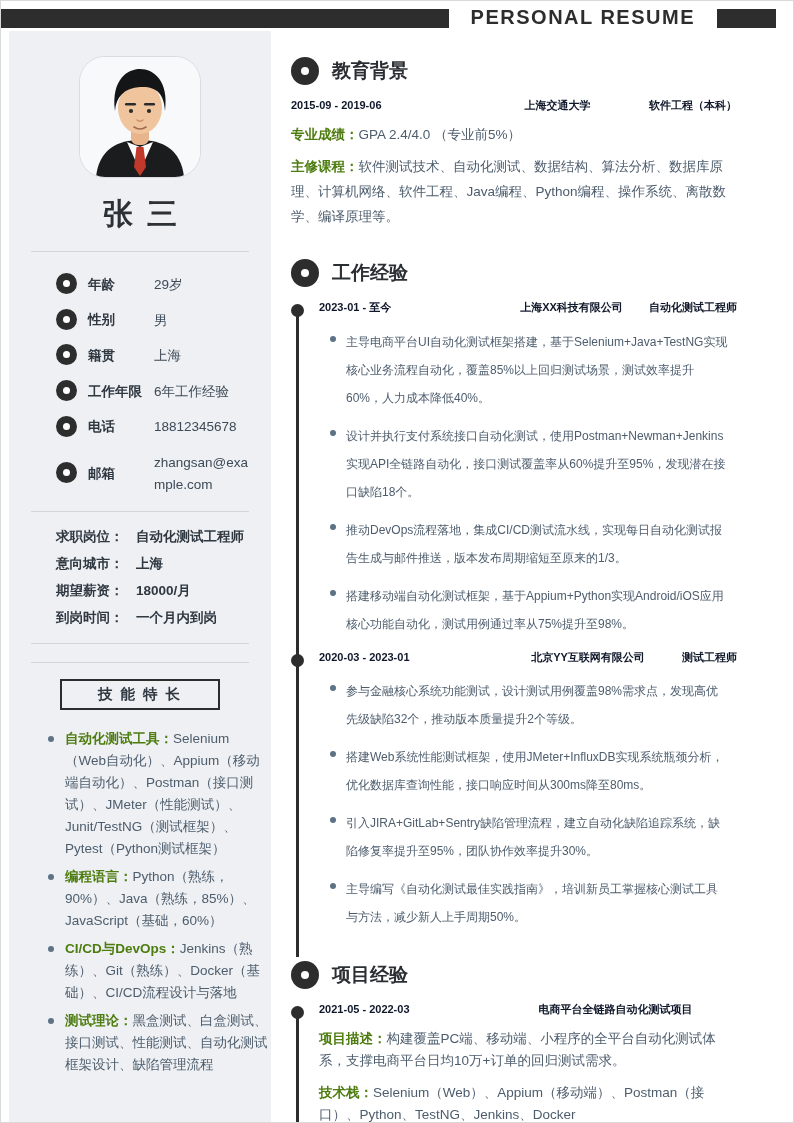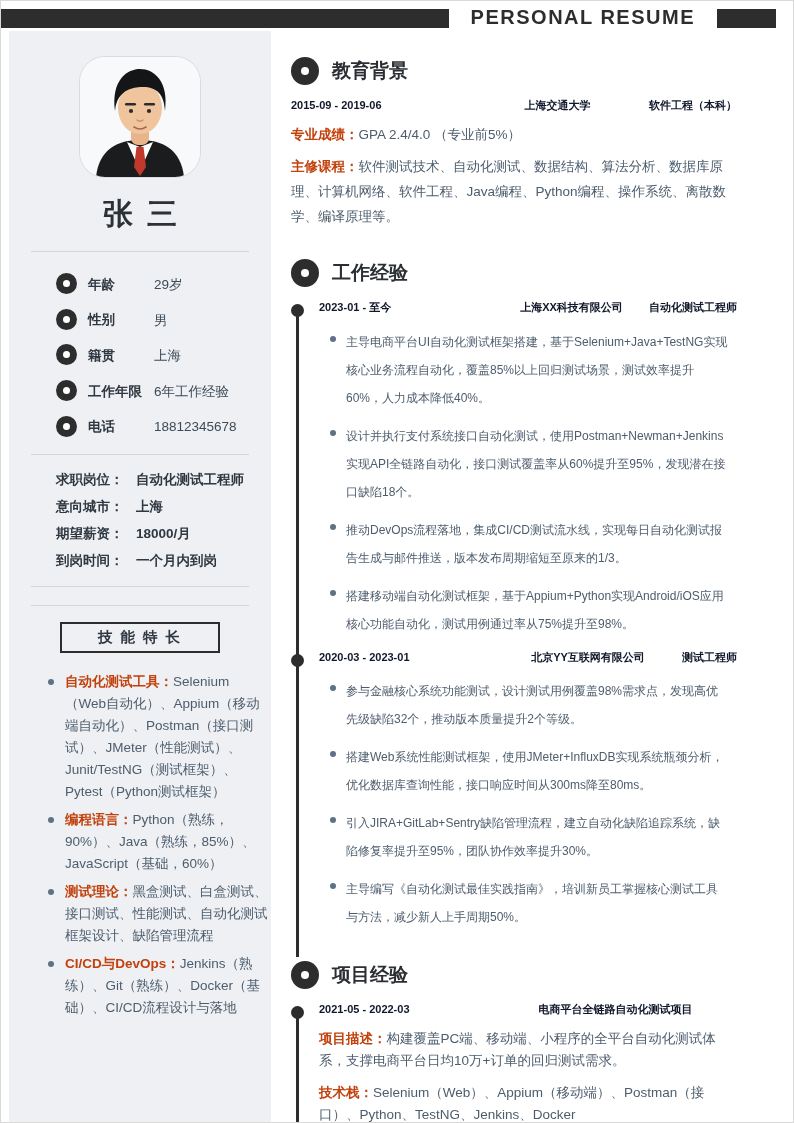--- a/index.html
+++ b/index.html
@@ -47,21 +47,21 @@
   .skills-box {
     width:160px; height:31px; margin:16px auto 0; border:2px solid #2d2d2d;
     display:flex; align-items:center; justify-content:center;
     font-size:14.5px; font-weight:bold; letter-spacing:2px; color:#2f3741;
   }
   .skills-list { list-style:none; margin:18px 0 0; padding:0 1px 0 56px;
                  font-size:13.5px; line-height:22px; color:#4d5d6d; }
   .skill-item { position:relative; margin-bottom:6px; }
   .skill-item::before { content:""; position:absolute; left:-17px; top:8px; width:6px; height:6px;
                         border-radius:50%; background:#5e7286; }
-  .inline-label { font-weight:bold; color:#c2410c; }
+  .inline-label { font-weight:bold; color:#4d7c0f; }
 
   
   .section-head { display:flex; align-items:center; margin-bottom:13px; }
   .section-icon { flex:none; width:28px; height:28px; border-radius:50%; background:#2d2d2d;
                   position:relative; margin-right:13px; }
   .section-icon::after { content:""; position:absolute; left:10px; top:10px; width:8px; height:8px;
                          border-radius:50%; background:#ffffff; }
   .section-title { font-size:19px; font-weight:bold; color:#2b2f33; }
   .section { margin-bottom:30px; }
 
@@ -138,20 +138,25 @@
         <li class="info-item">
           <span class="info-icon"></span>
           <span class="info-label">工作年限</span>
           <span class="info-value">6年工作经验</span>
         </li>
         <li class="info-item">
           <span class="info-icon"></span>
           <span class="info-label">电话</span>
           <span class="info-value">18812345678</span>
         </li>
+        <li class="info-item">
+          <span class="info-icon"></span>
+          <span class="info-label">邮箱</span>
+          <span class="info-value">zhangsan@example.com</span>
+        </li>
       </ul>
 
       <hr class="divider">
 
       <div class="intent">
         <div class="intent-row">
           <span class="intent-label">求职岗位：</span>
           <span class="intent-value">自动化测试工程师</span>
         </div>
         <div class="intent-row">
@@ -175,24 +180,24 @@
       <div class="skills-box">技 能 特 长</div>
 
       <ul class="skills-list">
         <li class="skill-item">
           <span class="inline-label">自动化测试工具：</span><span>Selenium（Web自动化）、Appium（移动端自动化）、Postman（接口测试）、JMeter（性能测试）、Junit/TestNG（测试框架）、Pytest（Python测试框架）</span>
         </li>
         <li class="skill-item">
           <span class="inline-label">编程语言：</span><span>Python（熟练，90%）、Java（熟练，85%）、JavaScript（基础，60%）</span>
         </li>
         <li class="skill-item">
+          <span class="inline-label">CI/CD与DevOps：</span><span>Jenkins（熟练）、Git（熟练）、Docker（基础）、CI/CD流程设计与落地</span>
+        </li>
+        <li class="skill-item">
           <span class="inline-label">测试理论：</span><span>黑盒测试、白盒测试、接口测试、性能测试、自动化测试框架设计、缺陷管理流程</span>
-        </li>
-        <li class="skill-item">
-          <span class="inline-label">CI/CD与DevOps：</span><span>Jenkins（熟练）、Git（熟练）、Docker（基础）、CI/CD流程设计与落地</span>
         </li>
       </ul>
     </aside>
 
     <main class="main">
 
       <section class="section">
         <div class="section-head">
           <span class="section-icon"></span>
           <span class="section-title">教育背景</span>

